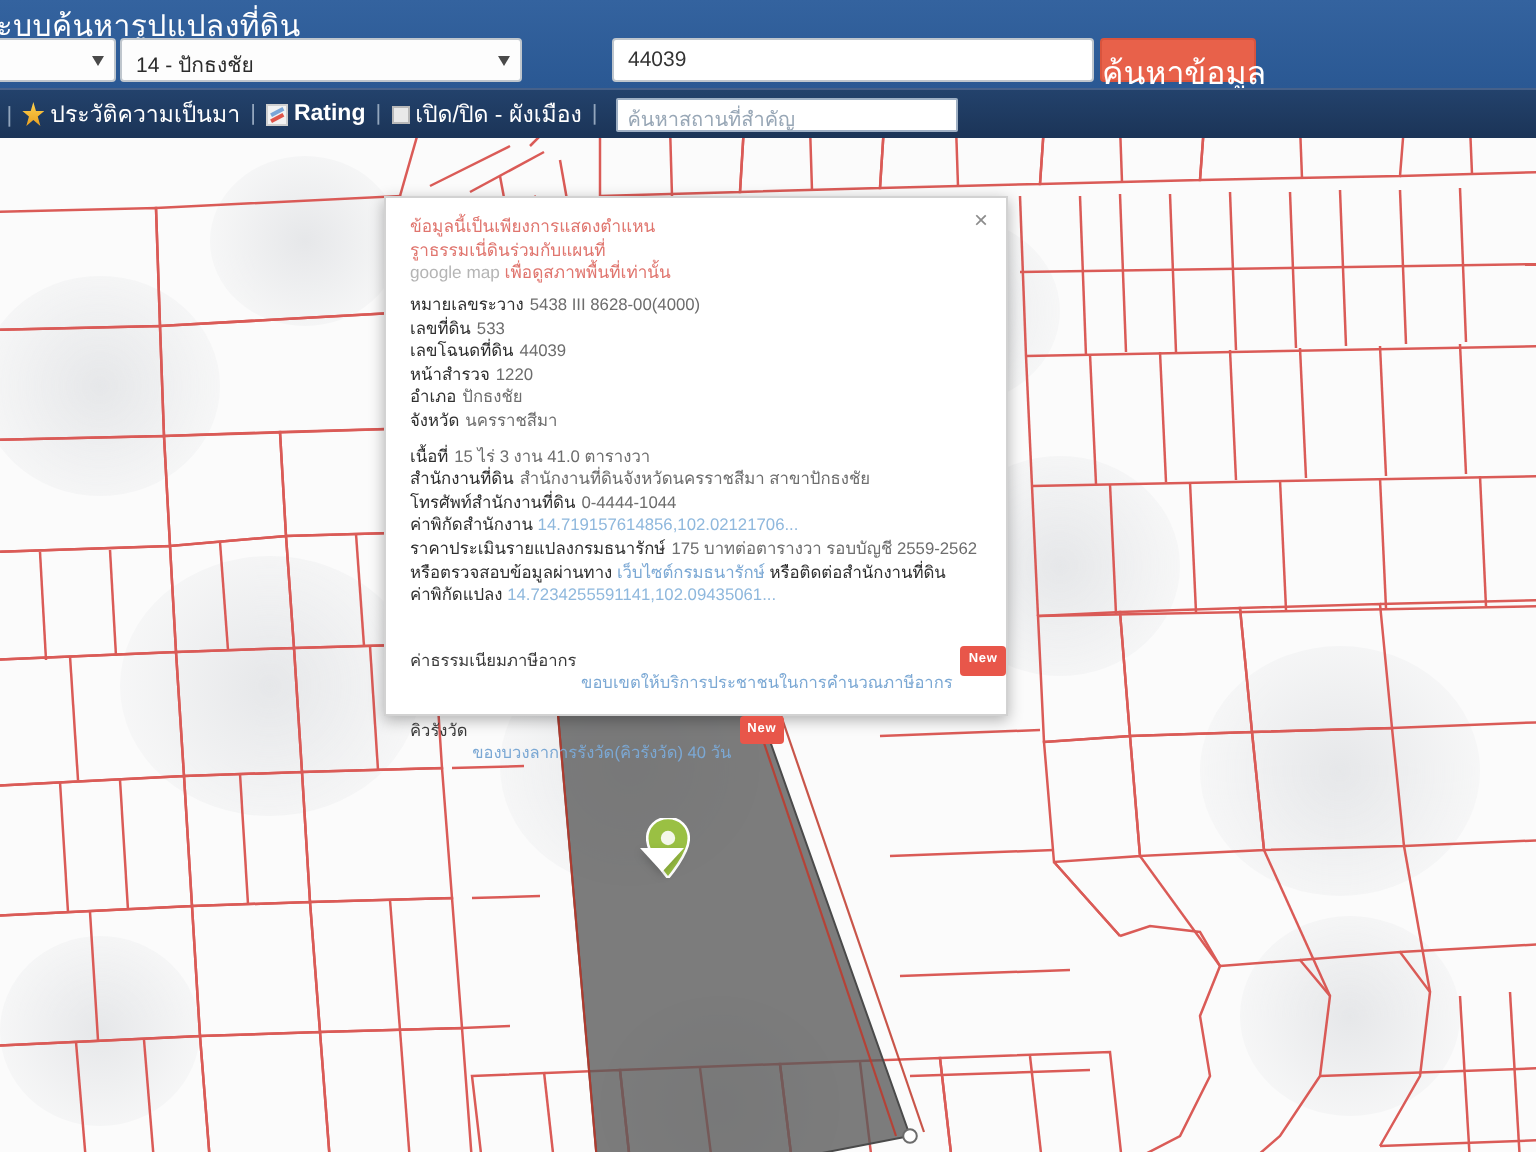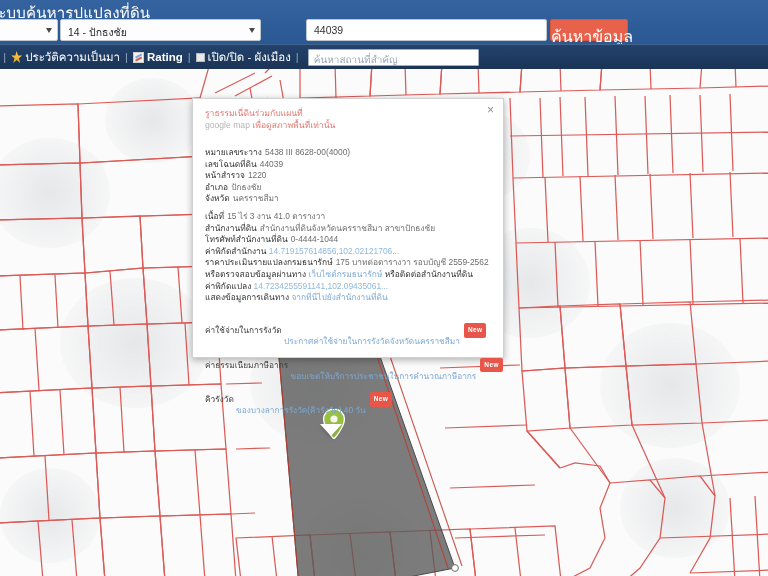--- a/index.html
+++ b/index.html
@@ -353,49 +353,45 @@
       <circle cx="11" cy="10" r="3.6" fill="#f4f7ea"></circle>
     </svg>
 
     <div class="popup-tail"></div>
   </div>
 
   <div class="popup">
     <div class="popup-close">×</div>
 
     <div class="pp-head">
+      <div>ข้อมูลนี้เป็นเพียงการแสดงตำแหน</div>
       <div>รูาธรรมเนี่ดินร่วมกับแผนที่</div>
       <div>
         <span class="muted">google map</span><span> เพื่อดูสภาพพื้นที่เท่านั้น</span>
       </div>
     </div>
 
     <div class="pp-body">
       <div class="row"><span class="lbl">หมายเลขระวาง</span><span class="val">5438 III 8628-00(4000)</span></div>
+      <div class="row"><span class="lbl">เลขที่ดิน</span><span class="val">533</span></div>
       <div class="row"><span class="lbl">เลขโฉนดที่ดิน</span><span class="val">44039</span></div>
       <div class="row"><span class="lbl">หน้าสำรวจ</span><span class="val">1220</span></div>
       <div class="row"><span class="lbl">อำเภอ</span><span class="val">ปักธงชัย</span></div>
       <div class="row"><span class="lbl">จังหวัด</span><span class="val">นครราชสีมา</span></div>
       <div class="gap"></div>
       <div class="row"><span class="lbl">เนื้อที่</span><span class="val">15 ไร่ 3 งาน 41.0 ตารางวา</span></div>
       <div class="row"><span class="lbl">สำนักงานที่ดิน</span><span class="val">สำนักงานที่ดินจังหวัดนครราชสีมา สาขาปักธงชัย</span></div>
       <div class="row"><span class="lbl">โทรศัพท์สำนักงานที่ดิน</span><span class="val">0-4444-1044</span></div>
       <div class="row"><span class="lbl">ค่าพิกัดสำนักงาน</span> <span class="lnk">14.719157614856,102.02121706...</span></div>
       <div class="row"><span class="lbl">ราคาประเมินรายแปลงกรมธนารักษ์</span><span class="val">175 บาทต่อตารางวา รอบบัญชี 2559-2562</span></div>
       <div class="row"><span class="lbl">หรือตรวจสอบข้อมูลผ่านทาง</span> <span class="lnk lnk-blue">เว็บไซต์กรมธนารักษ์</span> <span class="lbl">หรือติดต่อสำนักงานที่ดิน</span></div>
       <div class="row"><span class="lbl">ค่าพิกัดแปลง</span> <span class="lnk">14.7234255591141,102.09435061...</span></div>
-      <div class="row"><span class="lbl">แสดงข้อมูลการเดินทาง</span> <span class="lnk lnk-blue">จากที่นี่ไปยังสำนักงานที่ดิน</span></div>
     </div>
 
     <div class="pp-foot">
-      <div class="row">
-        <span class="lbl">ค่าใช้จ่ายในการรังวัด</span>&nbsp;
-        <span class="lnk lnk-blue">ประกาศค่าใช้จ่ายในการรังวัดจังหวัดนครราชสีมา</span>
-        <span class="badge-new">New</span>
-      </div>
       <div class="row">
         <span class="lbl">ค่าธรรมเนียมภาษีอากร</span>&nbsp;
         <span class="lnk lnk-blue">ขอบเขตให้บริการประชาชนในการคำนวณภาษีอากร</span>
         <span class="badge-new">New</span>
       </div>
       <div class="row">
         <span class="lbl">คิวรังวัด</span>&nbsp;
         <span class="lnk lnk-blue">ของบวงลาการรังวัด(คิวรังวัด) 40 วัน</span>
         <span class="badge-new">New</span>
       </div>

